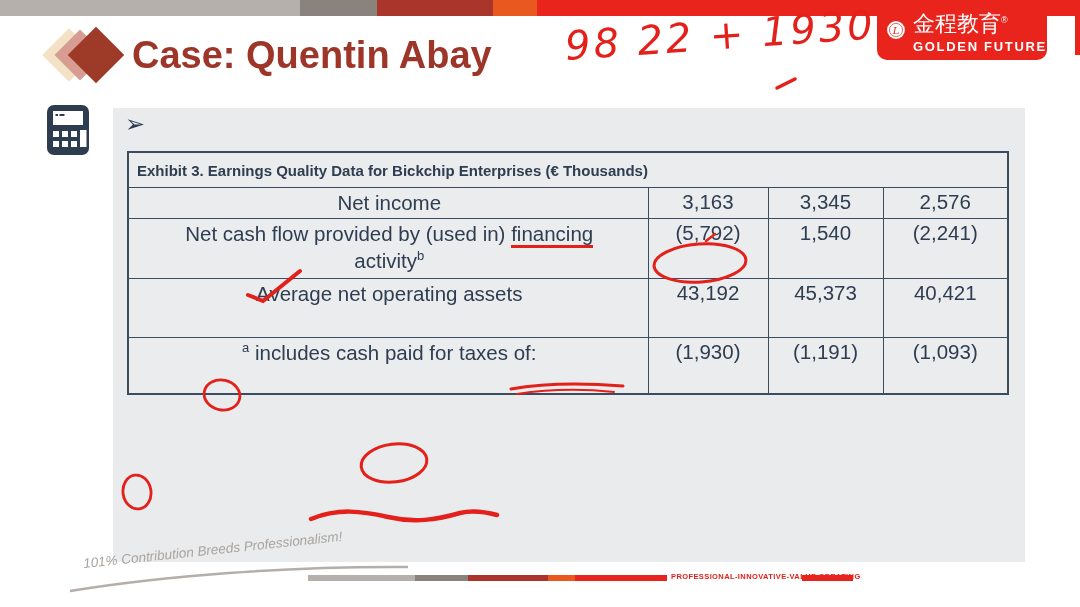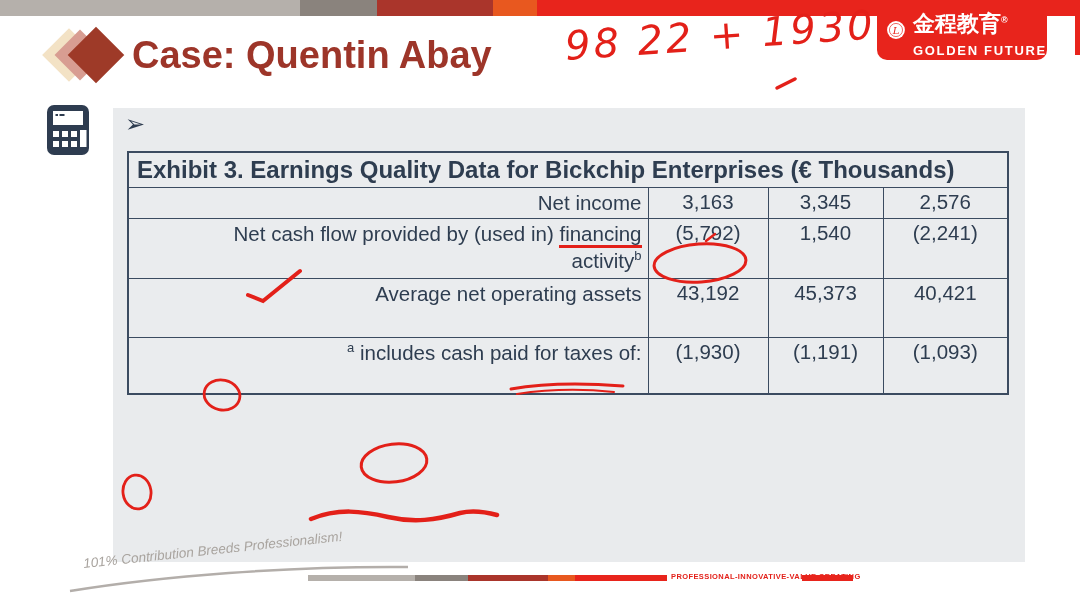--- a/index.html
+++ b/index.html
@@ -12,21 +12,21 @@
   .seg-dkgray{width:77px;background:#8a837d;}
   .seg-dkred{width:116px;background:#aa352b;}
   .seg-orange{width:44px;background:#e8581f;}
   .seg-red{flex:1;background:#e8241c;}
 
   
   .logo-tab{position:absolute;left:877px;top:0;width:170px;height:60px;background:#e8241c;
             border-radius:0 0 10px 10px;display:flex;align-items:center;gap:7px;
             padding-left:9px;box-sizing:border-box;}
   .logo-text{color:#fff;}
-  .logo-cn{font-size:22px;font-weight:bold;line-height:36px;font-family:"Liberation Sans",sans-serif;white-space:nowrap;}
+  .logo-cn{font-size:22px;font-weight:normal;line-height:28px;font-family:"Liberation Sans",sans-serif;white-space:nowrap;}
   .logo-cn .reg{font-size:9px;vertical-align:super;}
   .logo-en{font-size:13px;font-weight:bold;letter-spacing:1.7px;white-space:nowrap;}
   .right-edge-tab{position:absolute;right:0;top:0;width:5px;height:55px;background:#e8241c;}
 
   
   .title-row{position:absolute;left:48px;top:27px;height:56px;display:flex;align-items:center;}
   .diamonds{position:relative;width:74px;height:56px;}
   .diamond{position:absolute;transform:rotate(45deg);}
   .d1{left:2px;top:9px;width:38px;height:38px;background:#f3e2c5;}
   .d2{left:14px;top:10px;width:36px;height:36px;background:#d89d92;}
@@ -36,24 +36,24 @@
   
   .content-panel{position:absolute;left:113px;top:108px;width:912px;height:454px;background:#e9ebed;}
   .calc-icon{position:absolute;left:45px;top:103px;}
   .arrow-bullet{position:absolute;left:125px;top:110px;font-size:24px;color:#2e3c50;
                 font-family:"DejaVu Sans",sans-serif;}
 
   
   table.exhibit{position:absolute;left:127px;top:151px;width:880px;border-collapse:collapse;
         table-layout:fixed;background:#eaecee;color:#2e3d50;border:2.5px solid #3b4b60;}
   table.exhibit th,table.exhibit td{border:1.6px solid #3b4b60;}
-  th.tbl-title{text-align:left;font-size:24px;font-weight:bold;padding:2px 8px;height:30px;}
+  th.tbl-title{text-align:left;font-size:15px;font-weight:bold;padding:2px 8px;height:30px;}
   th.year{font-weight:normal;font-size:21px;height:31px;text-align:center;}
   #tbody td{font-size:20.5px;}
-  #tbody td.lbl{text-align:right;padding:1px 6px 1px 8px;line-height:27.5px;vertical-align:top;}
+  #tbody td.lbl{text-align:center;padding:1px 6px 1px 8px;line-height:27.5px;vertical-align:top;}
   #tbody td.val{text-align:center;vertical-align:top;padding-top:2px;}
   #tbody tr:nth-child(1){height:30px;}
   #tbody tr:nth-child(2){height:60px;}
   #tbody tr:nth-child(3){height:59px;}
   #tbody tr:nth-child(4){height:57px;}
   #tbody tr:nth-child(5){height:32px;}
   #tbody tr:nth-child(6){height:30px;}
   #tbody tr:nth-child(7){height:31px;}
   sup{font-size:13px;line-height:0;}
   .rword{border-bottom:3px solid #e32019;}

